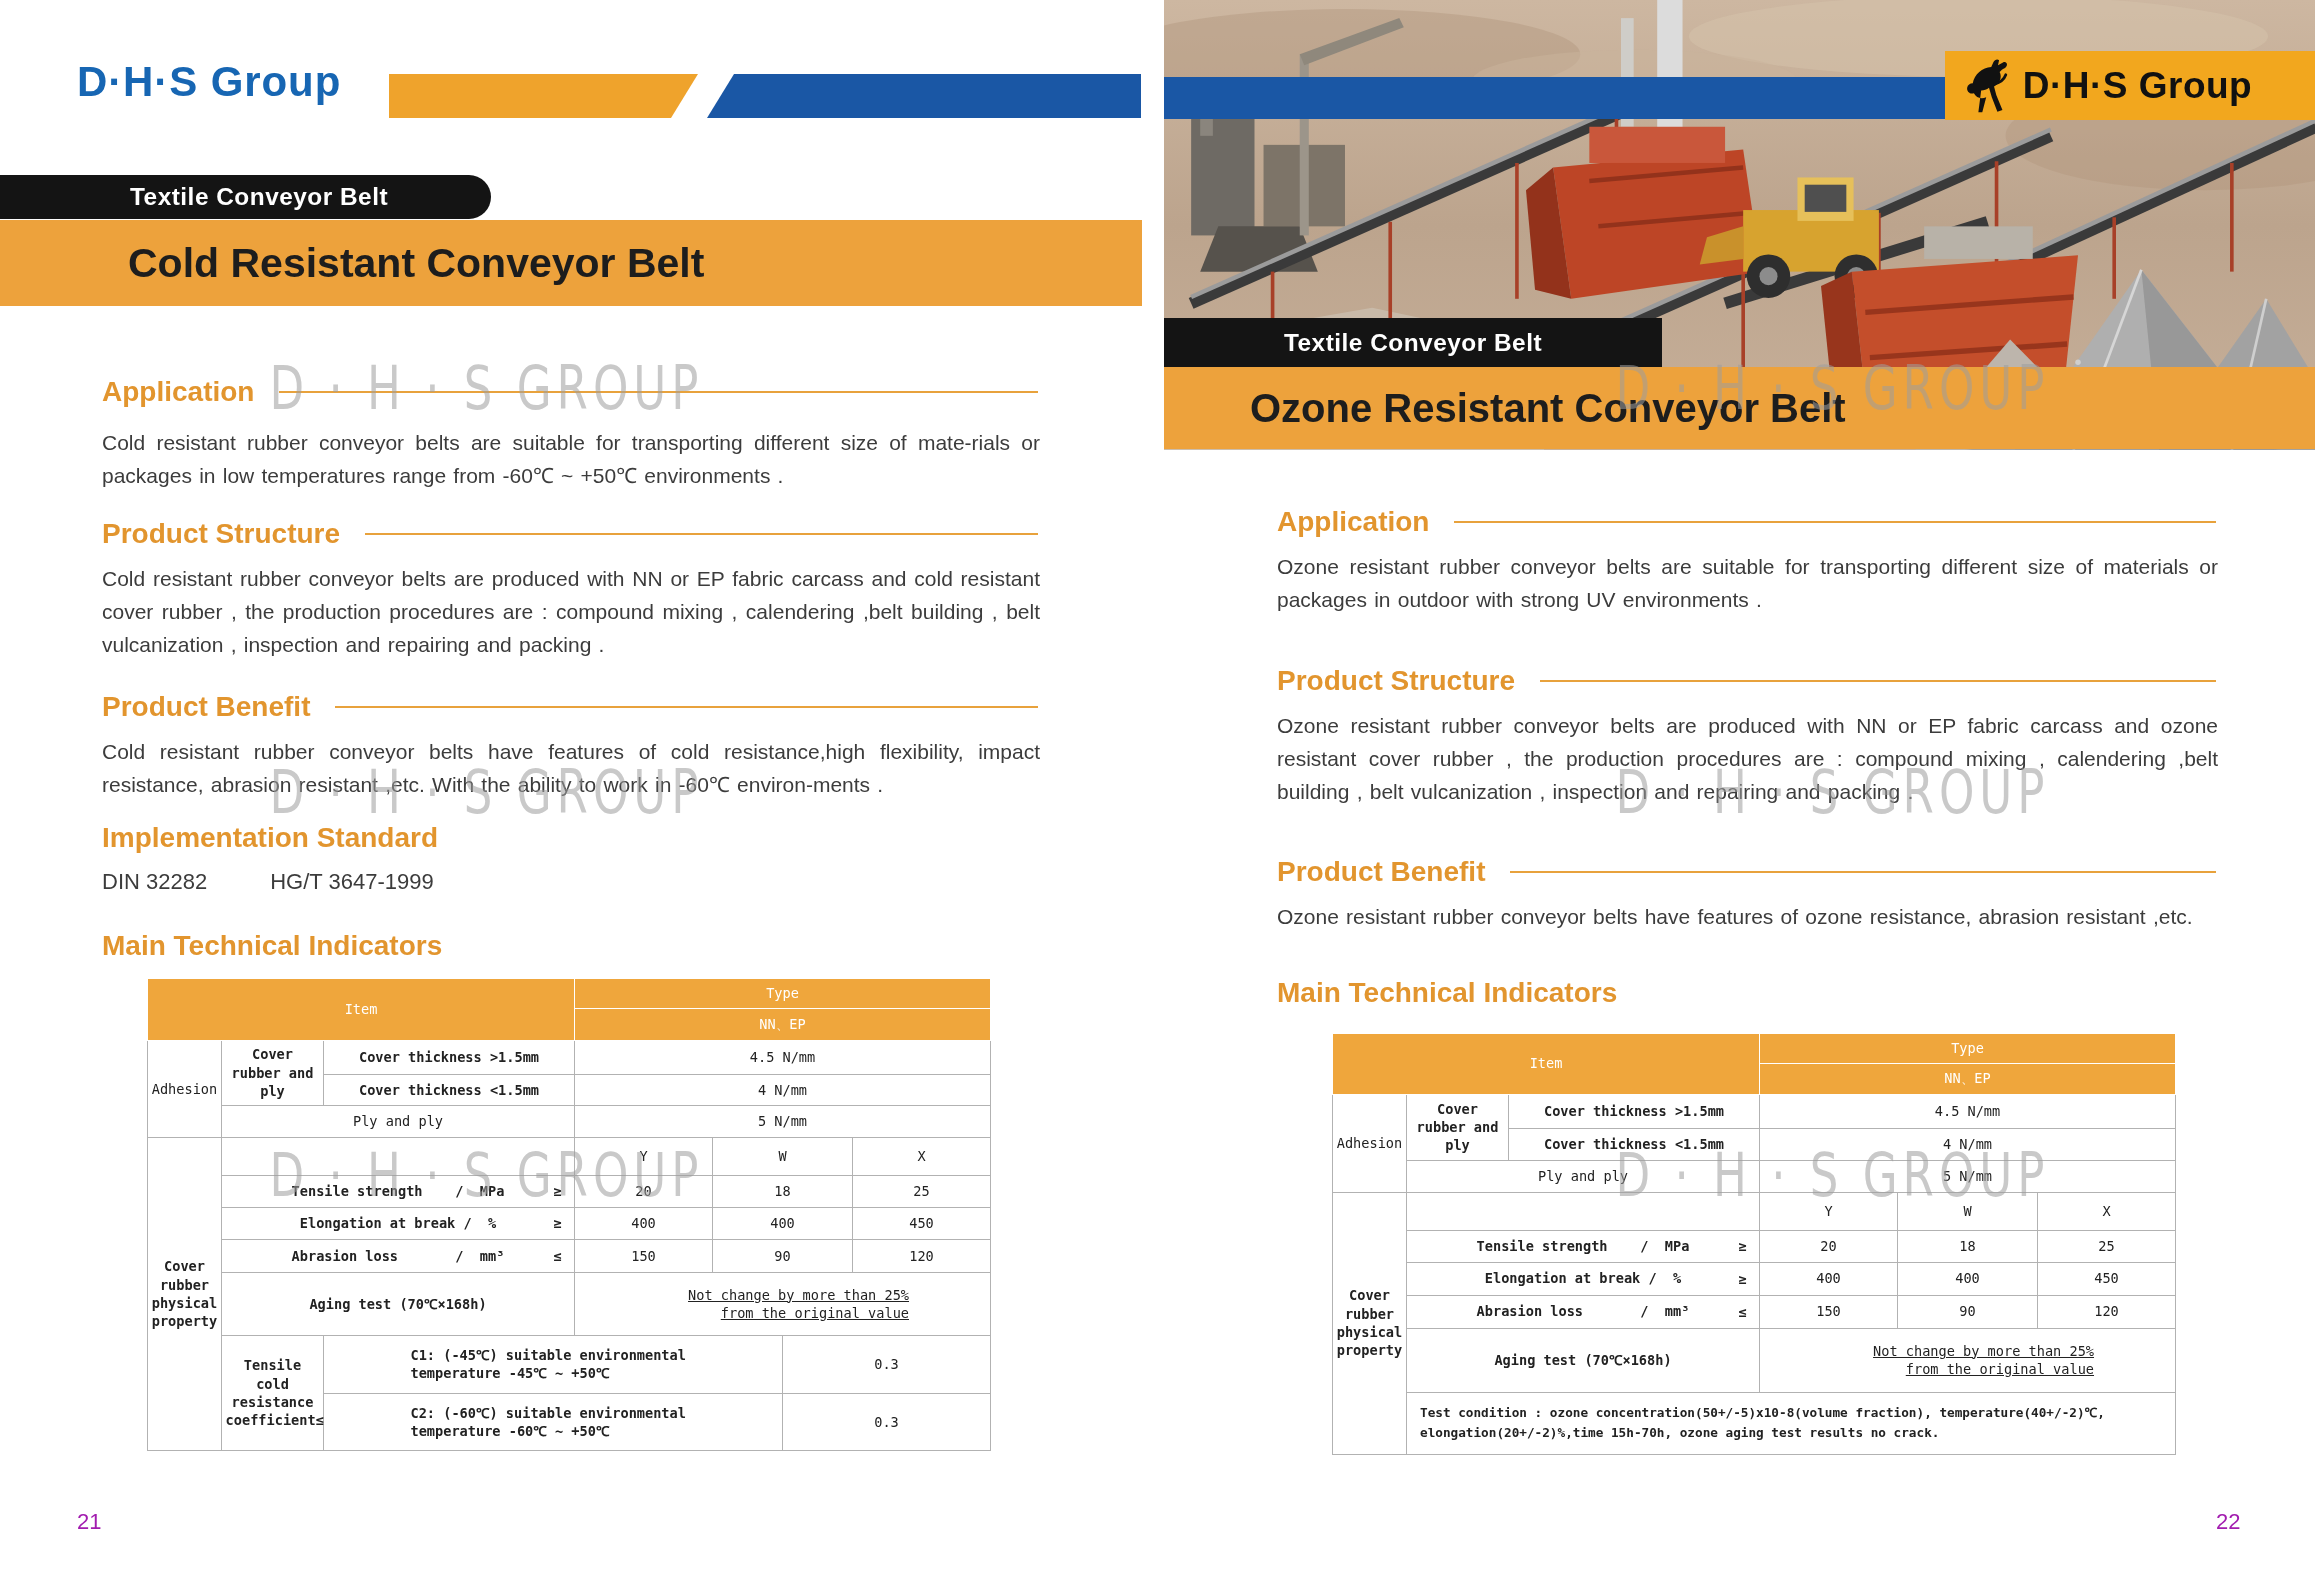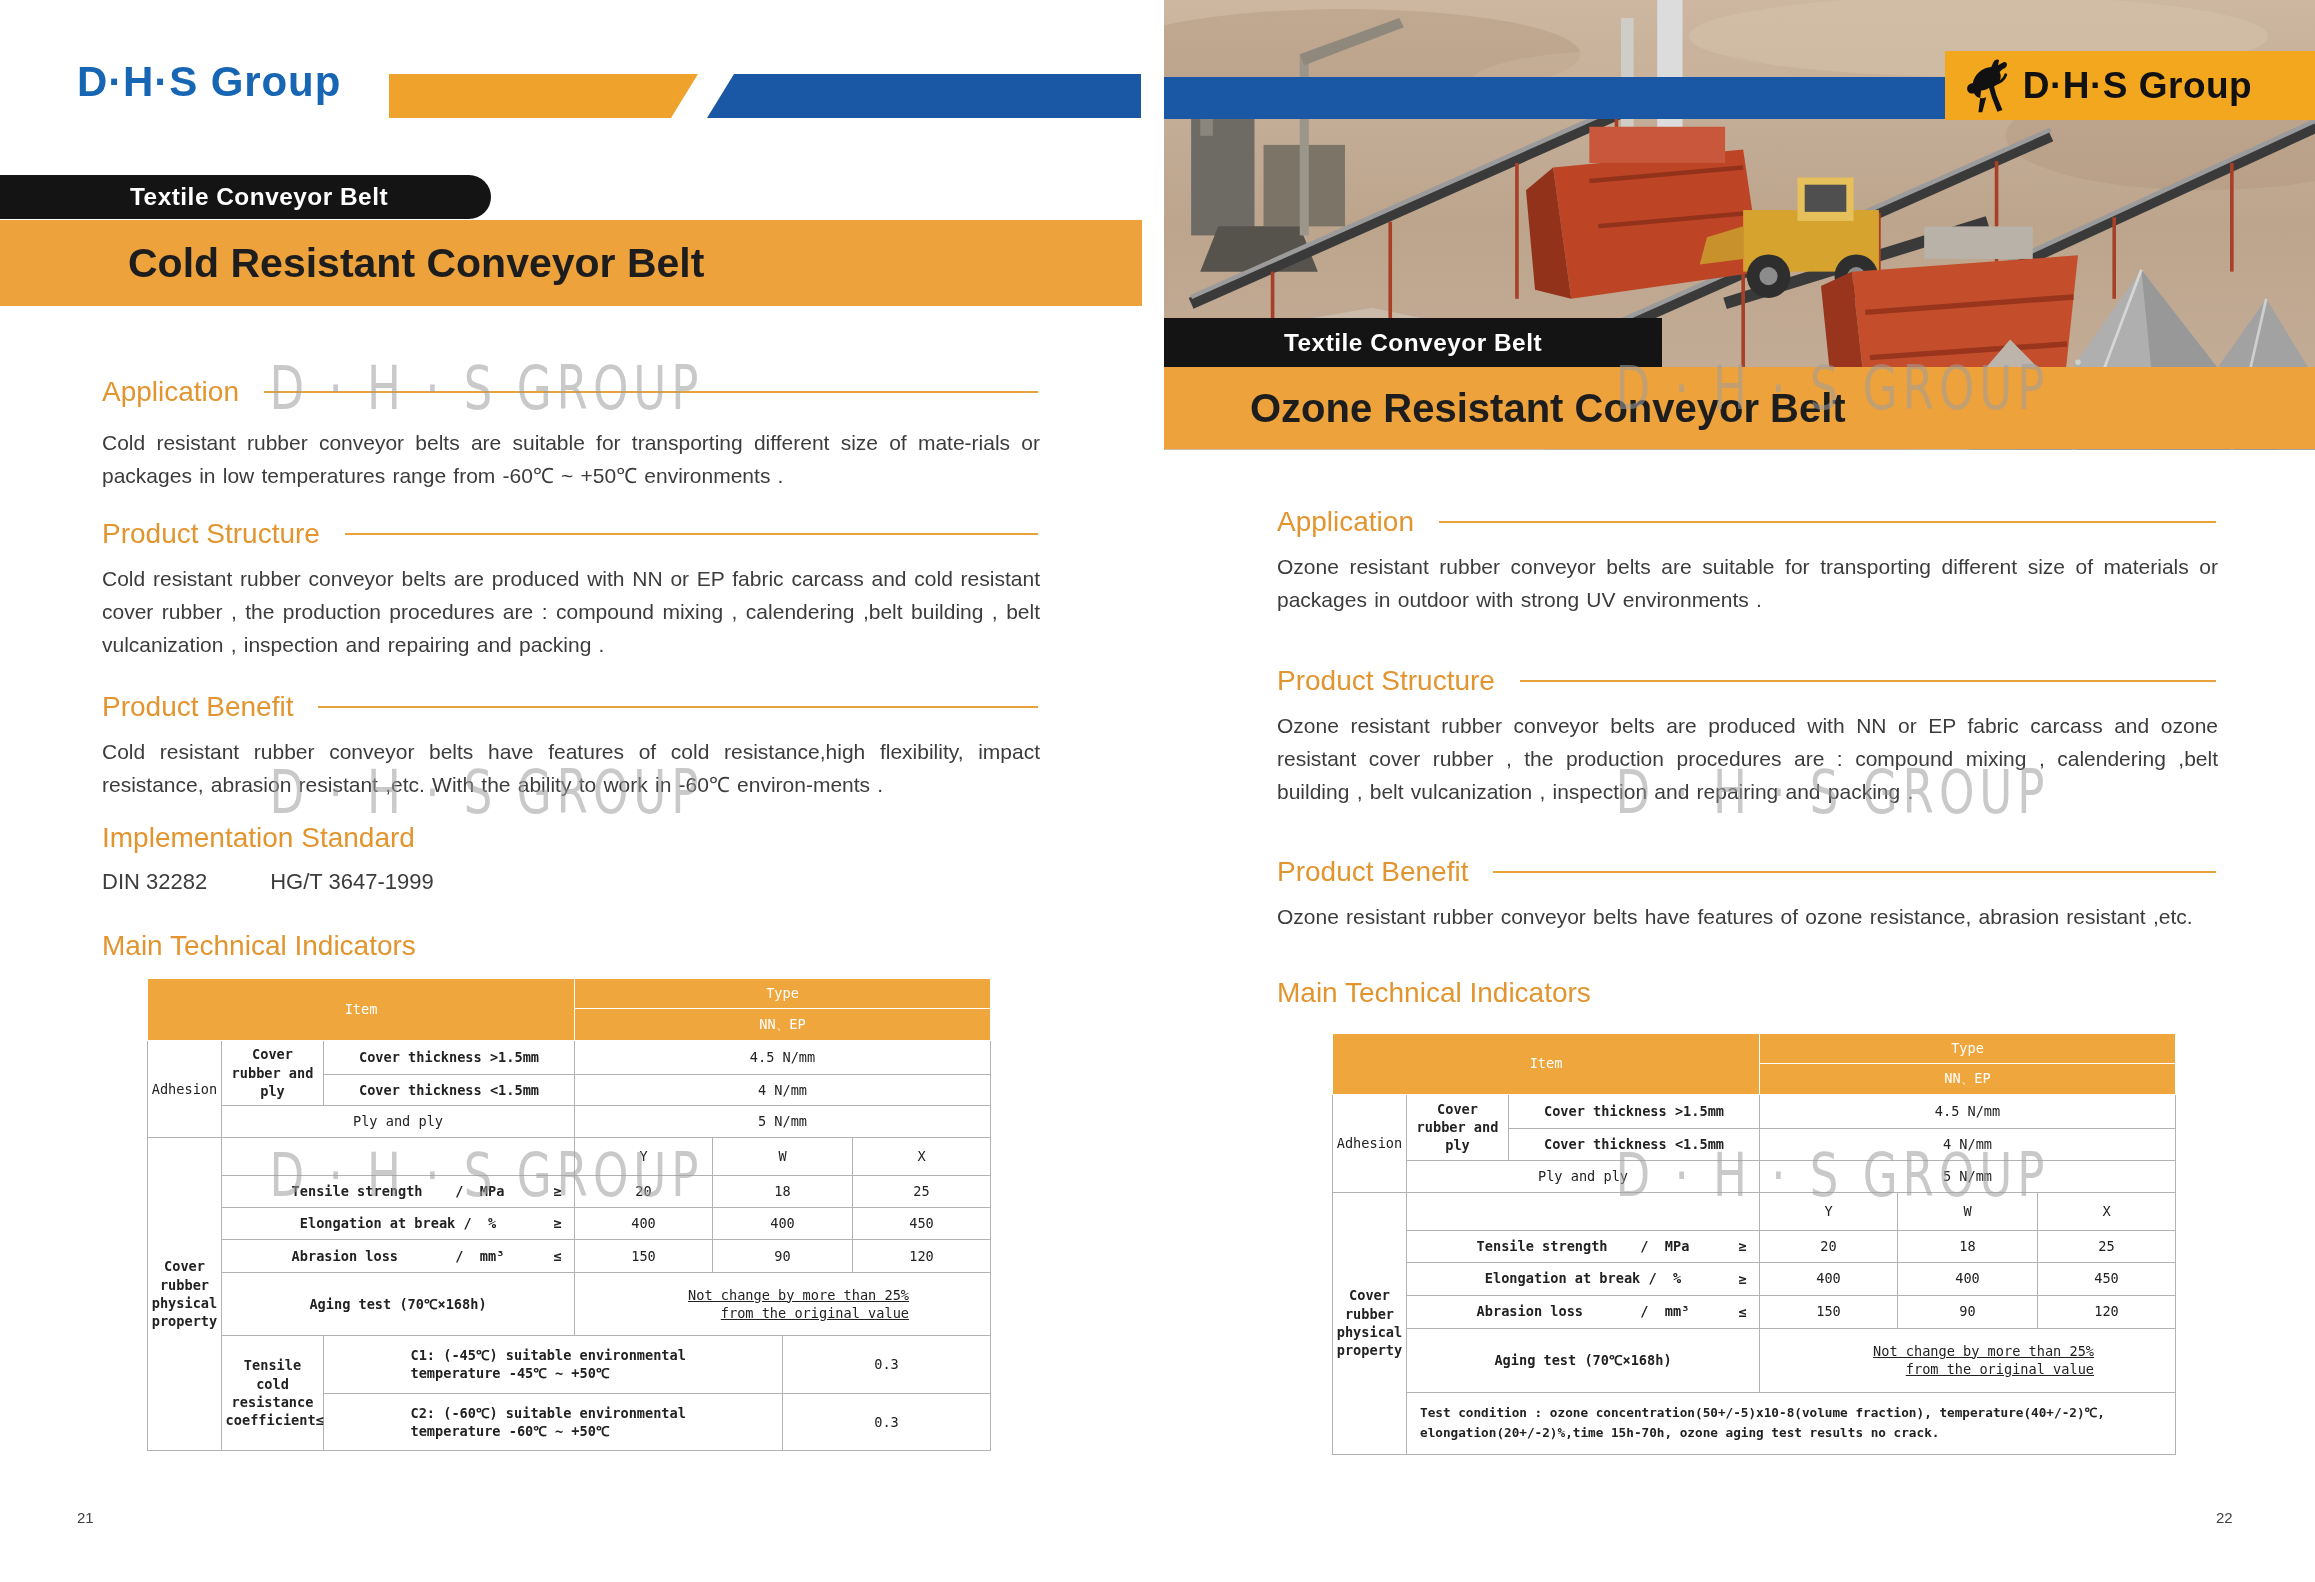--- a/index.html
+++ b/index.html
@@ -27,41 +27,41 @@
   .tab-black-r{position:absolute;left:1164px;top:318px;width:498px;height:50px;background:#141414;z-index:3;
                display:flex;align-items:center;justify-content:center;}
   .tab-black-r span{font-size:24.4px;font-weight:700;color:#fff;letter-spacing:0.5px;}
   .band-right{position:absolute;left:1164px;top:367px;width:1152px;height:82px;background:#EDA23C;z-index:3;}
   .band-right span{display:block;margin-left:86px;line-height:82px;font-size:40px;font-weight:700;color:#1d1d1d;}
   
   .col{position:absolute;}
   .col-left{left:102px;top:375px;width:938px;}
   .col-right{left:1277px;top:505px;width:941px;}
   .sec-head{display:flex;align-items:center;height:34px;}
-  .sec-title{font-size:28px;font-weight:400;color:#E2952E;white-space:nowrap;}
+  .sec-title{font-size:28px;font-weight:700;color:#E2952E;white-space:nowrap;}
   .sec-rule{flex:1;border-top:2.7px solid #E8A23C;margin-left:25px;margin-right:1.8px;}
   .sec-body{margin:0;font-size:21px;line-height:33px;color:#3C3C3C;text-align:justify;word-spacing:1.4px;}
   .std-row{font-size:22px;color:#3C3C3C;height:27px;}
   .std-row .std2{margin-left:63px;}
   
   table.spec{border-collapse:collapse;table-layout:fixed;width:843px;
              font-family:"DejaVu Sans Mono",monospace;font-size:13.6px;color:#222;}
   table.spec td{border:0.9px solid #b2b2b2;text-align:center;vertical-align:middle;padding:1.8px 3.6px;line-height:1.35;}
   table.spec tr.hdr td{background:#EFA63C;color:#fff;border:1.8px solid #fff;font-size:13.6px;}
   td.lbl{text-align:left;padding-left:8.1px;font-weight:bold;}
   td.pre{white-space:pre;}
   td.rel{position:relative;}
   .op{position:absolute;right:12.7px;top:50%;transform:translateY(-50%);}
   td.c1cell{padding-left:14.5px;}
   .wrapc1{display:inline-block;max-width:285px;text-align:left;}
   .wrapctr{display:inline-block;max-width:253px;text-align:right;text-decoration:underline;}
   .tcw{display:inline-block;max-width:742px;text-align:left;font-size:12.7px;line-height:1.6;}
   td.adh{padding:1.8px;}
   
-  .pagenum{position:absolute;font-size:15px;color:#404040;}
+  .pagenum{position:absolute;font-size:22px;color:#a21caf;}
   .wm{position:absolute;width:507px;text-align:center;font-family:"DejaVu Sans",sans-serif;font-size:49px;
       color:#9E9E9E;opacity:.55;letter-spacing:5.4px;white-space:nowrap;pointer-events:none;z-index:8;
       transform:scale(.92,1.25);transform-origin:center;}
 </style>
 </head>
 <body>
 
 <div class="sheet">
 
   <div class="logo-left">D·H·S Group</div>

